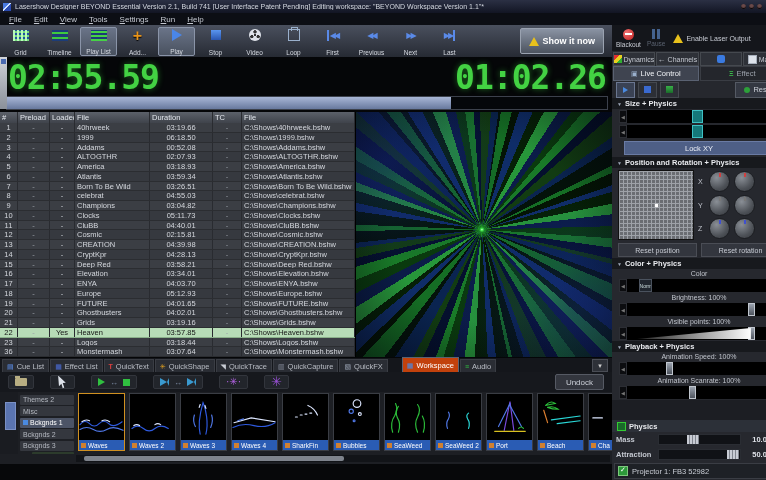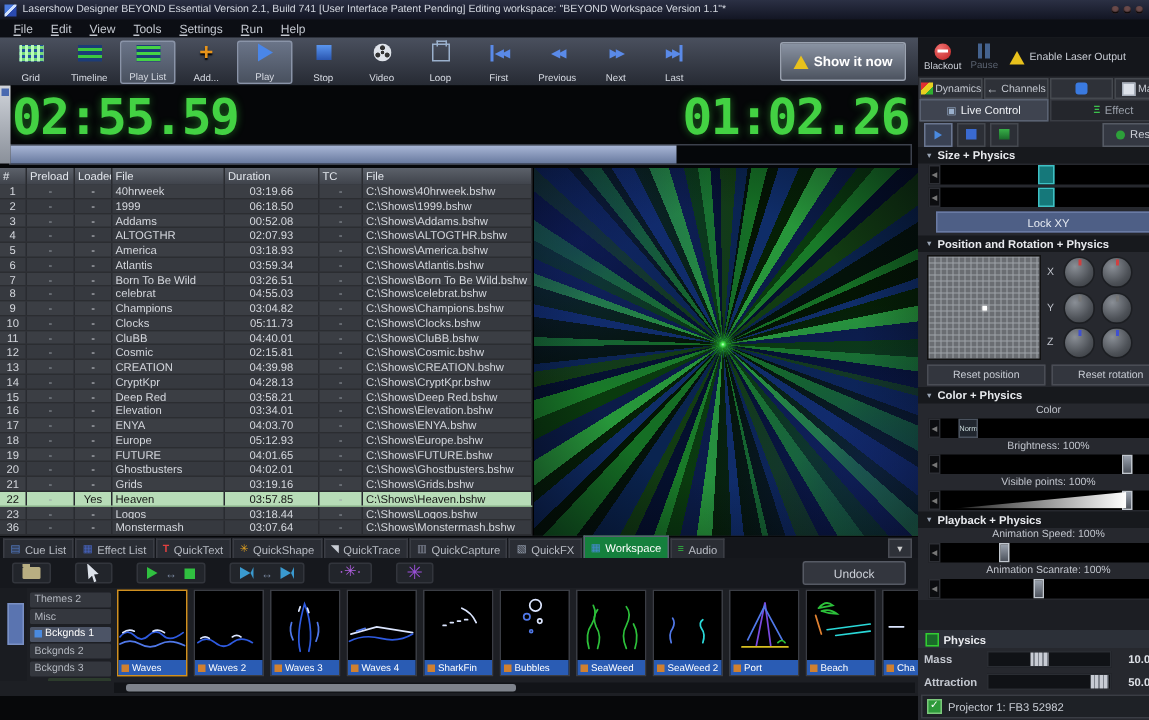--- a/index.html
+++ b/index.html
@@ -72,21 +72,21 @@
   .trow span{padding:0 2px;border-right:1px solid #292b30;overflow:hidden;white-space:nowrap;box-sizing:border-box;}
   .trow .c0,.trow .c1,.trow .c2,.trow .c4,.trow .c5{text-align:center;}
   .trow .c1,.trow .c5{color:#9aa0a8;}
   .trow.sel{background:#b7dcb7;color:#141414;font-weight:normal;border-bottom:1px solid #8ab08a;}
   .viz{position:absolute;left:355px;top:0;width:257px;height:245px;background:#01030a;border-left:1px solid #000;}
   
   .bottom{position:absolute;left:0;top:301px;width:612px;height:122px;background:#1d1f24;}
   .btabs{height:14px;display:flex;align-items:flex-end;gap:1px;background:#14161b;padding-left:2px;box-sizing:border-box;}
   .btab{display:flex;gap:3px;align-items:center;height:12px;padding:0 4px;background:#2a2d34;color:#b8bcc4;
         font-size:7.5px;border:1px solid #3a3d44;border-bottom:none;white-space:nowrap;}
-  .btab.active{background:#15803d;color:#fff;height:14px;border-color:#5a6272;}
+  .btab.active{background:#c2410c;color:#fff;height:14px;border-color:#5a6272;margin-left:13px;}
   .btab i{font-style:normal;font-size:7px;line-height:7px;}
   .bi-cue-list::before{content:"▤";color:#5a8ae0;}
   .bi-effect-list::before{content:"▦";color:#4a6ad0;}
   .bi-quicktext::before{content:"T";color:#e04040;font-weight:bold;}
   .bi-quickshape::before{content:"✳";color:#e0a020;}
   .bi-quicktrace::before{content:"◥";color:#c8ccd4;}
   .bi-quickcapture::before{content:"▥";color:#8a90a0;}
   .bi-quickfx::before{content:"▧";color:#9aa4b4;}
   .bi-workspace::before{content:"▦";color:#4a8ae0;}
   .bi-audio::before{content:"≡";color:#30c040;font-weight:bold;}
@@ -96,21 +96,21 @@
   .tgrp{display:flex;gap:5px;align-items:center;background:#22252b;border:1px solid #32353c;border-radius:2px;padding:1px 6px;height:14px;box-sizing:border-box;}
   .folder-ic{width:12px;height:8px;background:#b8ae82;position:relative;border-radius:1px;}
   .folder-ic::before{content:"";position:absolute;left:0;top:-2px;width:5px;height:2px;background:#b8ae82;}
   .cursor-ic{width:11px;height:13px;background:#dde2ea;clip-path:polygon(10% 0,80% 55%,52% 58%,66% 92%,52% 98%,40% 64%,18% 82%);}
   .g-play{width:0;height:0;border-left:7px solid #30c040;border-top:4px solid transparent;border-bottom:4px solid transparent;}
   .g-stop{width:7px;height:7px;background:#30c040;}
   .g-skip{width:0;height:0;border-left:7px solid #3a9ad0;border-top:4px solid transparent;border-bottom:4px solid transparent;border-right:2px solid #3a9ad0;}
   .g-arrows{color:#7a88a0;font-size:8px;}
   .p-star{color:#b060e0;font-size:10px;line-height:10px;}
   .p-star.big{font-size:13px;color:#9a50d8;}
-  .undock{margin-left:auto;height:14px;display:flex;align-items:center;padding:0 20px;background:#33363e;
+  .undock{margin-left:auto;height:14px;display:flex;align-items:center;padding:0 10px;background:#33363e;
           border:1px solid #565a64;border-radius:2px;color:#ccd0d8;font-size:8px;text-align:right;}
   .bcontent{height:62px;display:flex;}
   .rail{width:18px;background:#1a1c21;position:relative;}
   .railthumb{position:absolute;left:5px;top:10px;width:9px;height:26px;background:#5a74b0;border:1px solid #7a90c4;}
   .groups{width:58px;padding-top:1px;box-sizing:border-box;overflow:hidden;}
   .grp-btn{height:10px;margin:1.5px 2px;background:#34373e;color:#b4b8c0;font-size:7px;display:flex;align-items:center;gap:2px;padding:0 3px;border-radius:1px;}
   .grp-btn.selected{background:#4c5466;color:#fff;}
   .grp-btn.selected::before{content:"";width:5px;height:5px;background:#4a8ae0;}
   .grp-btn.partial{margin-left:14px;background:#2c3b2c;}
   .grp-btn.partial::before{content:"";width:5px;height:5px;background:#30b040;}

